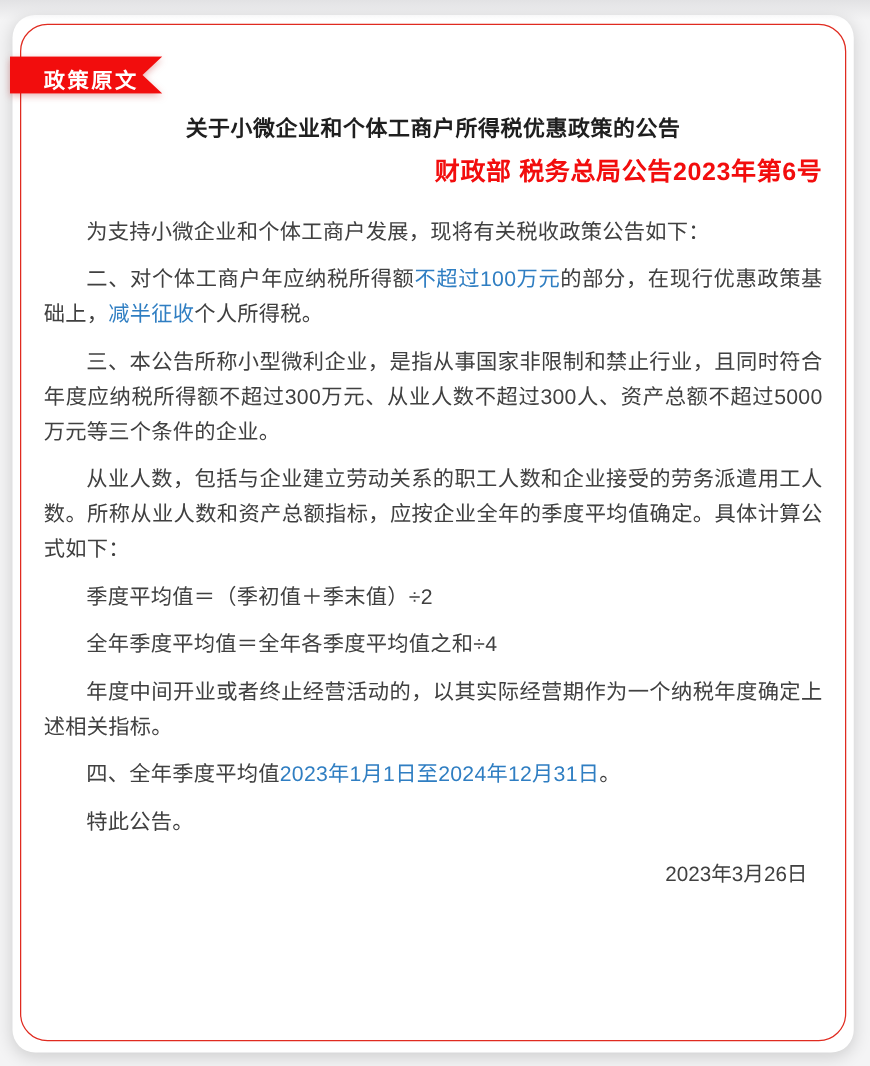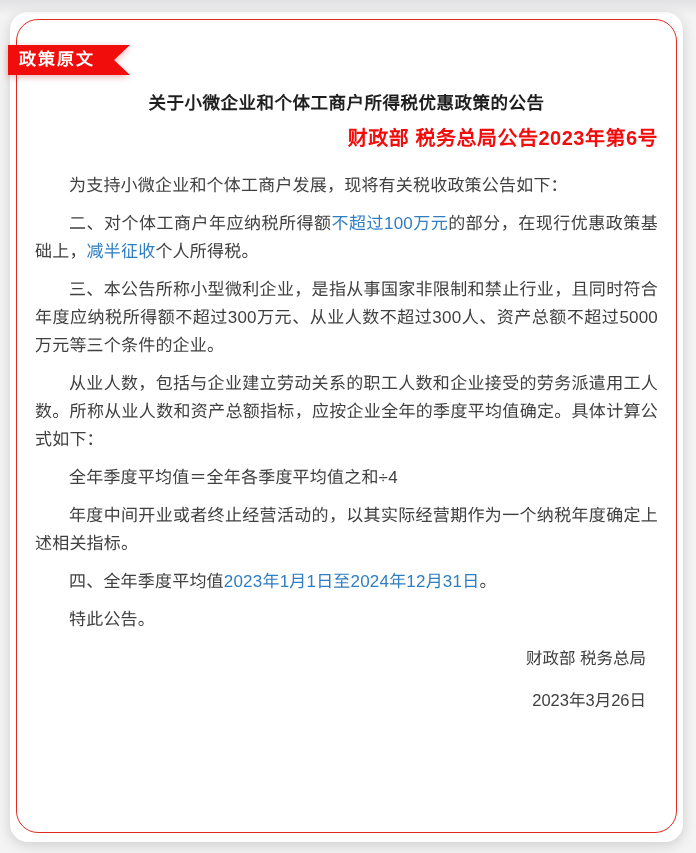--- a/index.html
+++ b/index.html
@@ -30,21 +30,21 @@
     position:absolute;inset:7px 6px 9px 6px;
     border:1px solid var(--border-red);
     border-radius:22px;
     padding:70px 18px 0 18px;
     overflow:hidden;
   }
   .ribbon{
     position:absolute;left:8px;top:45px;width:122px;height:30px;z-index:5;
     background:var(--accent-red);
     color:#fff;font-weight:bold;font-size:17px;letter-spacing:2px;
-    display:flex;align-items:flex-start;padding-left:11px;
+    display:flex;align-items:flex-end;padding-left:27px;
     clip-path:polygon(0 0,100% 0,calc(100% - 16px) 50%,100% 100%,0 100%);
   }
   .ribbon-wrap{position:absolute;left:0;top:0;z-index:5;filter:drop-shadow(0 2px 3px rgba(180,0,0,.30));}
   .doc-title{
     text-align:center;color:#1f1f1f;font-size:17.5px;font-weight:bold;
     line-height:26px;letter-spacing:.5px;
   }
   .doc-number{
     text-align:right;color:var(--accent-red);font-size:20px;font-weight:bold;
     line-height:24px;margin-top:10px;letter-spacing:.5px;
@@ -64,27 +64,27 @@
 
 <div class="card">
   <div class="card-inner">
     <h1 class="doc-title">关于小微企业和个体工商户所得税优惠政策的公告</h1>
     <h2 class="doc-number">财政部 税务总局公告2023年第6号</h2>
     <div class="doc-body">
         <p class="para"><span>为支持小微企业和个体工商户发展，现将有关税收政策公告如下：</span></p>
         <p class="para"><span>二、对个体工商户年应纳税所得额</span><span class="hl-blue">不超过100万元</span><span>的部分，在现行优惠政策基础上，</span><span class="hl-blue">减半征收</span><span>个人所得税。</span></p>
         <p class="para"><span>三、本公告所称小型微利企业，是指从事国家非限制和禁止行业，且同时符合年度应纳税所得额不超过300万元、从业人数不超过300人、资产总额不超过5000万元等三个条件的企业。</span></p>
         <p class="para"><span>从业人数，包括与企业建立劳动关系的职工人数和企业接受的劳务派遣用工人数。所称从业人数和资产总额指标，应按企业全年的季度平均值确定。具体计算公式如下：</span></p>
+        <p class="para formula"><span>季度平均值＝（季初值＋季末值）÷2</span></p>
         <p class="para formula"><span>全年季度平均值＝全年各季度平均值之和÷4</span></p>
         <p class="para"><span>年度中间开业或者终止经营活动的，以其实际经营期作为一个纳税年度确定上述相关指标。</span></p>
         <p class="para"><span>四、全年季度平均值</span><span class="hl-blue">2023年1月1日至2024年12月31日</span><span>。</span></p>
         <p class="para"><span>特此公告。</span></p>
       </div>
     <div class="sign-block">
-      <div class="sign-line">财政部 税务总局</div>
       <div class="date-line">2023年3月26日</div>
     </div>
   </div>
 </div>
 
 <div class="ribbon-wrap">
   <div class="ribbon">
     <span>政策原文</span>
   </div>
 </div>

